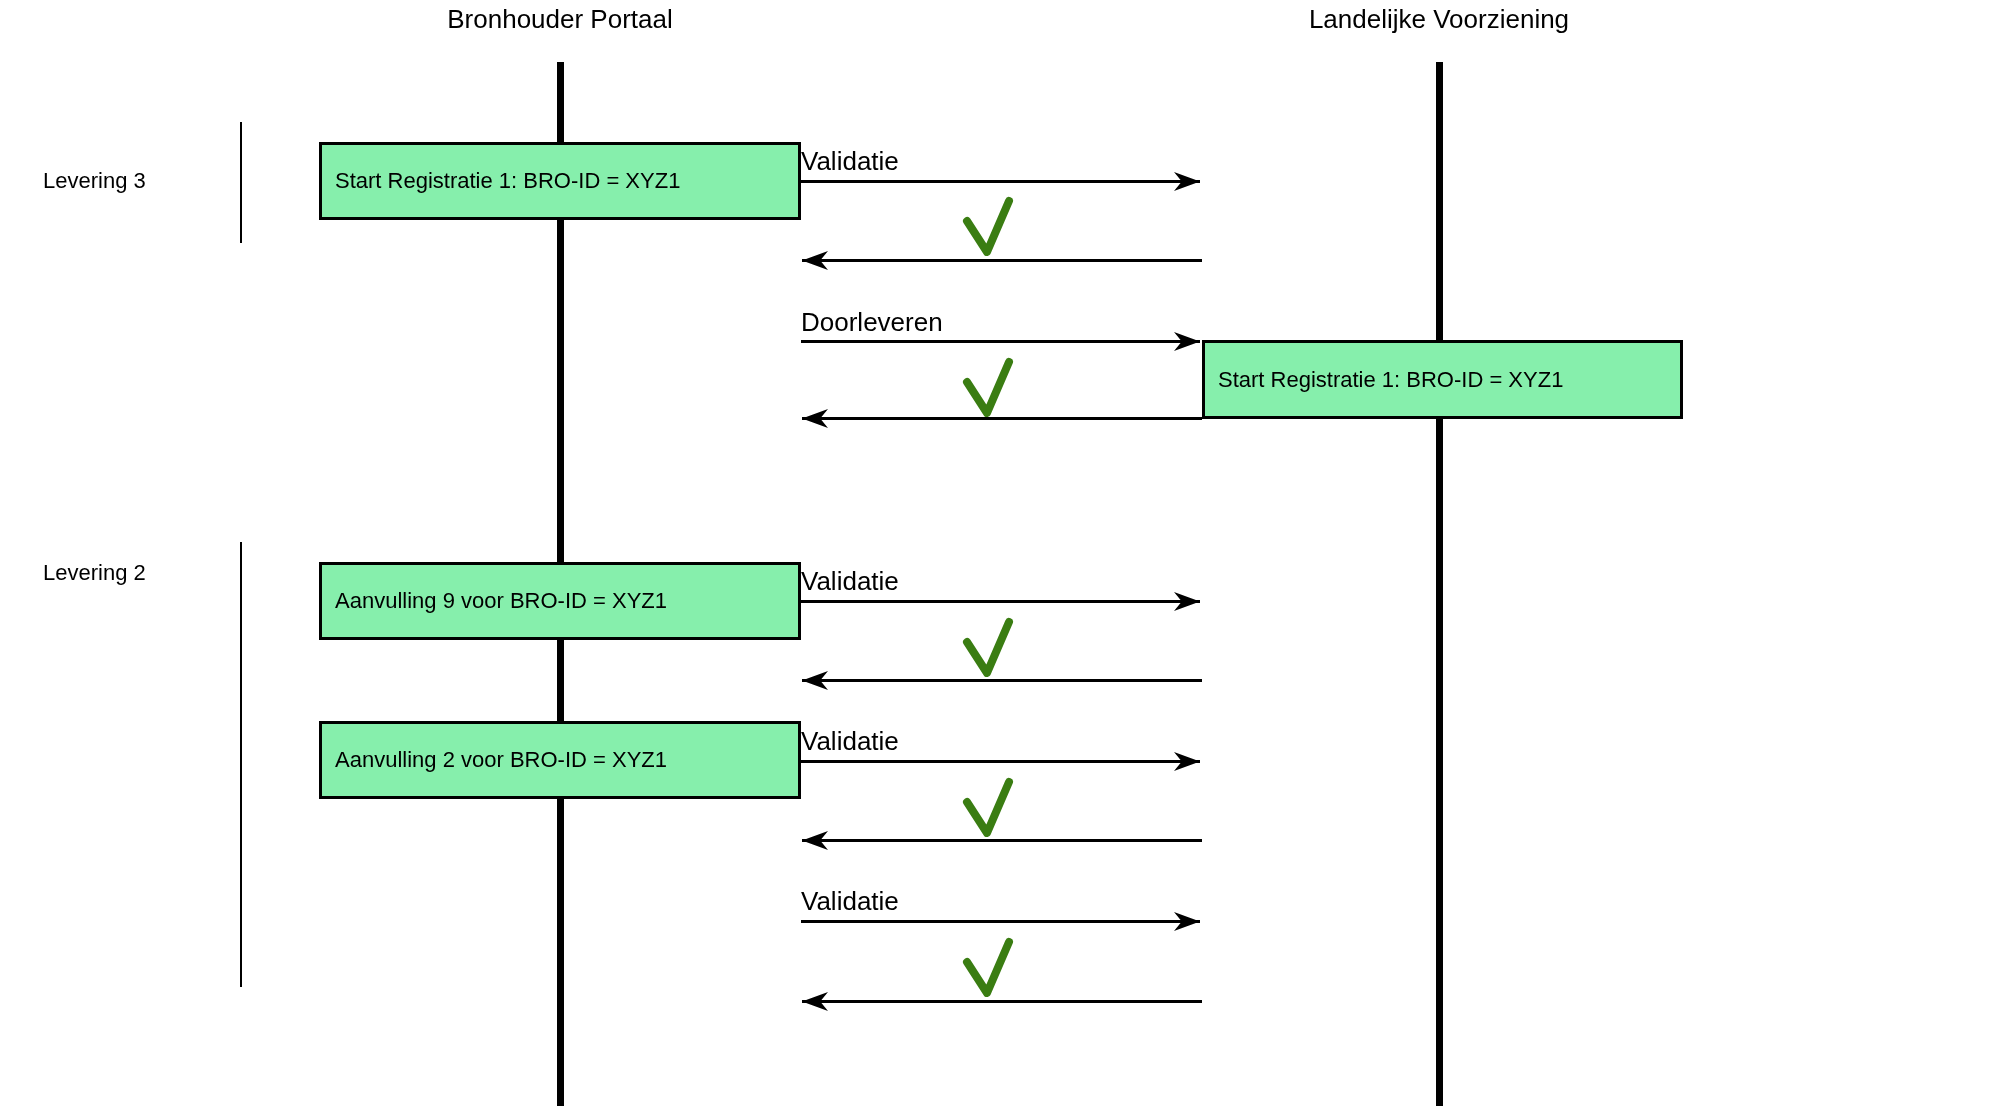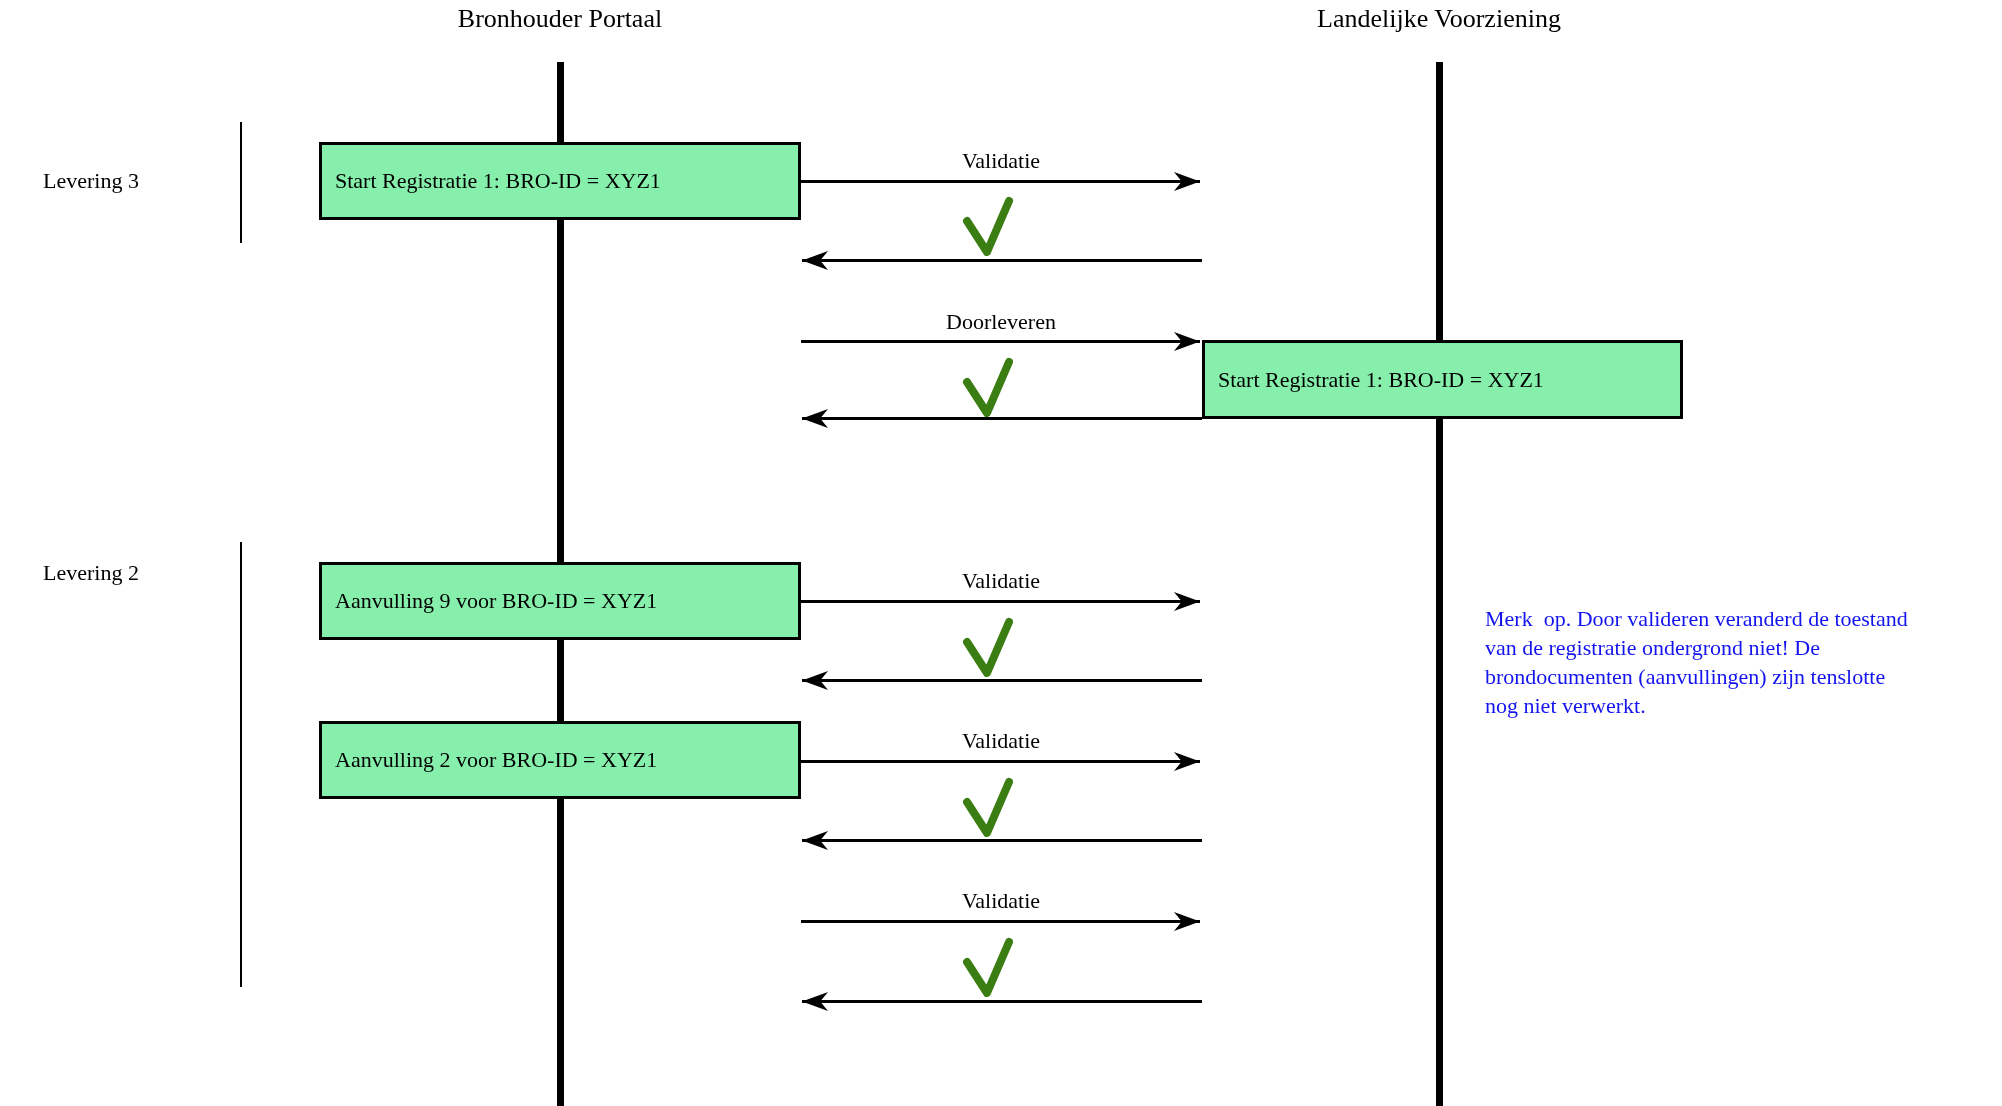--- a/index.html
+++ b/index.html
@@ -1,21 +1,21 @@
 <!DOCTYPE html>
 <html><head>
 <meta charset="utf-8">
 <style>
   html, body { margin: 0; padding: 0; background: #ffffff; }
   .canvas {
     position: relative;
     width: 2002px;
     height: 1106px;
     background: #ffffff;
-    font-family: Liberation Serif, serif;
+    font-family: Liberation Sans, sans-serif;
     color: #000000;
     overflow: hidden;
   }
   .lifeline-title {
     position: absolute;
     top: 4px;
     width: 400px;
     text-align: center;
     font-size: 26px;
     line-height: 30px;
@@ -60,22 +60,21 @@
   }
   .box.right-box {
     left: 1202px;
     width: 481px;
     height: 79px;
   }
   .msg-label {
     position: absolute;
     left: 801px;
     width: 400px;
-    text-align: center;
-    font-size: 22px;
+    font-size: 26px;
     line-height: 26px;
     white-space: nowrap;
     z-index: 2;
   }
   .arrow {
     position: absolute;
     height: 3px;
     background: #000000;
     z-index: 2;
   }
@@ -184,20 +183,14 @@
   <div class="arrow to-right" style="top:920px">
     <span class="head"></span>
   </div>
   <svg class="check" style="top:937px" viewBox="0 0 54 60">
     <polyline points="7,25 27,56 49,5" fill="none" stroke-width="8" stroke-linecap="round" stroke-linejoin="round" stroke="#3A7D12"></polyline>
   </svg>
   <div class="arrow to-left" style="top:1000px">
     <span class="head"></span>
   </div>
 
-  <div class="note">
-    <div class="note-line">Merk  op. Door valideren veranderd de toestand</div>
-    <div class="note-line">van de registratie ondergrond niet! De</div>
-    <div class="note-line">brondocumenten (aanvullingen) zijn tenslotte</div>
-    <div class="note-line">nog niet verwerkt.</div>
-  </div>
 
 </div>
 
 </body></html>

